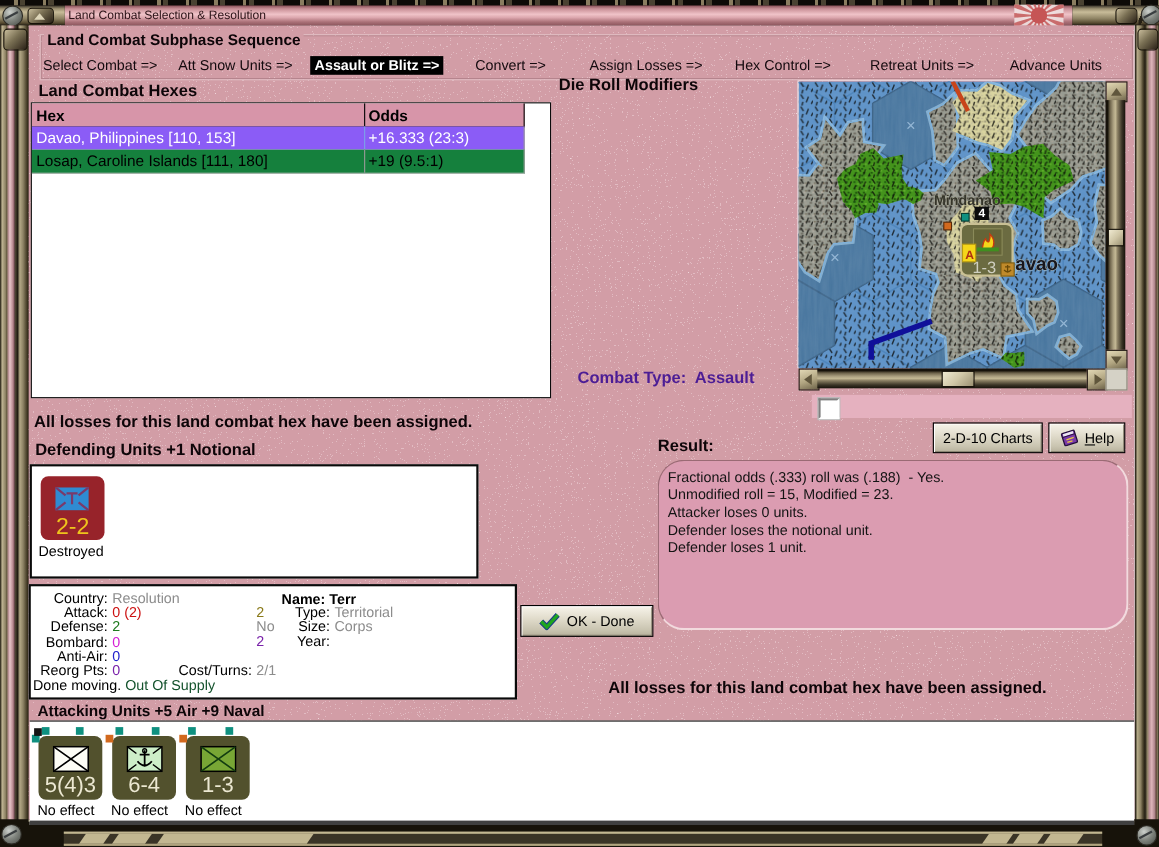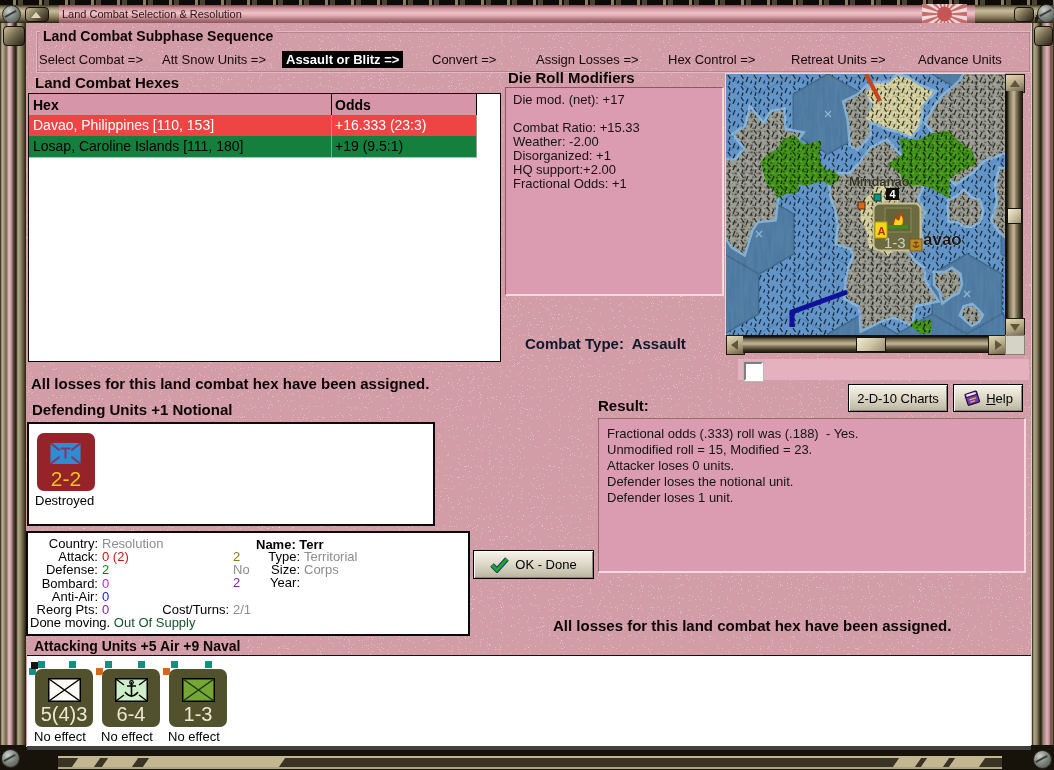--- a/index.html
+++ b/index.html
@@ -26,27 +26,27 @@
 
 #gbox{left:10px;top:8px;width:993px;height:40px;border:1px solid #e0bcc2;box-shadow:inset 0 0 0 1px rgba(130,85,95,.35);}
 
 #hexpanel{left:2px;top:70px;width:471px;height:267px;background:#fff;border:1px solid #0a0a0a;}
 
 .seqitem{top:29px;font-size:13px;color:#140a0e;}
 #seqhl{background:#000;color:#fff;font-weight:bold;padding:1px 4px;}
 
 .th{font-weight:bold;font-size:14px;color:#000;}
 #thead{left:0px;top:0px;width:447px;height:21px;background:#d795a9;border-bottom:1px solid #000;border-right:1px solid #000;}
-#row1{left:0px;top:21px;width:447px;height:21px;background:#ef4444;color:#fff;font-size:14px;border-right:1px solid #9a9a9a;}
+#row1{left:0px;top:21px;width:447px;height:21px;background:#8b5cf6;color:#fff;font-size:14px;border-right:1px solid #9a9a9a;}
 #row2{left:0px;top:42px;width:447px;height:21px;background:#15803d;color:#000;font-size:14px;border-bottom:1px solid #bbb;border-right:1px solid #9a9a9a;}
 .coldiv{position:absolute;left:302px;top:0;bottom:0;width:1px;background:#000;}
 
 #diepanel{left:479px;top:64px;width:216px;height:206px;background:#db9cb1;border-top:1px solid #8a5a64;border-left:1px solid #8a5a64;border-bottom:2px solid #f2dade;border-right:2px solid #f2dade;}
 
-#resultpanel{left:572px;top:395px;width:425px;height:152px;background:#db9cb1;border-top:1px solid #9a6a74;border-left:1px solid #9a6a74;border-bottom:2px solid #f2dade;border-right:2px solid #f2dade;}
+#resultpanel{left:572px;top:395px;width:425px;height:152px;background:#db9cb1;border-top:1px solid #9a6a74;border-left:1px solid #9a6a74;border-bottom:2px solid #f2dade;border-right:2px solid #f2dade;border-radius:24px;}
 
 .btn{background:linear-gradient(180deg,#f7f4ea 0,#e2ddcd 40%,#c9c4b0 80%,#b7b19c 100%);border:1px solid #000;box-shadow:inset 1px 1px 0 #fff,inset -1px -1px 0 #8a8673;font-size:13px;color:#000;display:flex;align-items:center;justify-content:center;}
 
 #defpanel{left:1px;top:399px;width:404px;height:100px;background:#fff;border:2px solid #0a0a0a;}
 #infopanel{left:0px;top:508px;width:440px;height:101px;background:#fff;border:2px solid #0a0a0a;font-size:13px;}
 #attackpanel{left:1px;top:632px;width:1004px;height:90px;background:#fff;border-top:1px solid #111;border-bottom:4px solid #404040;}
 .unit{width:58px;height:58px;border-radius:7px;}
 .unitnum{position:absolute;left:0;right:0;bottom:1px;text-align:center;font-size:20px;color:#ece8d2;}
 .noeff{position:absolute;font-size:13px;color:#000;top:70px;}
 .dot{position:absolute;width:7px;height:7px;}
@@ -148,24 +148,21 @@
         <span class="abs" style="left:306px;top:2px">+16.333 (23:3)</span>
         <span class="coldiv" style="background:#7aa4e8"></span>
       </div>
   <div class="abs" id="row2">
         <span class="abs" style="left:4px;top:2px">Losap, Caroline Islands [111, 180]</span>
         <span class="abs" style="left:306px;top:2px">+19 (9.5:1)</span>
         <span class="coldiv" style="background:#999"></span>
       </div>
 </div>
 <div class="abs b13" style="left:482px;top:46px;">Die Roll Modifiers</div>
-<div class="abs" id="diepanel">
-  <div class="abs t13" style="left:7px;top:5px;line-height:14px;">Die mod. (net): +17<br><br>Combat Ratio: +15.33<br>Weather: -2.00<br>Disorganized: +1<br>HQ support:+2.00<br>Fractional Odds: +1</div>
-</div>
-<div class="abs" style="left:499px;top:312px;font-weight:bold;font-size:15px;color:#0f172a;">Combat Type:&nbsp; Assault</div>
+<div class="abs" style="left:499px;top:312px;font-weight:bold;font-size:15px;color:#4c1d95;">Combat Type:&nbsp; Assault</div>
 <svg class="abs" id="map" style="left:700px;top:51px;box-shadow:-1px -1px 0 #e8d5da, -1px 0 0 #e8d5da, 0 -1px 0 #e8d5da" width="279" height="261" viewBox="0 0 279 261">
 <defs>
 <pattern id="ticks" width="13" height="11" patternUnits="userSpaceOnUse">
  <path d="M2 1 L4.5 5 M9 3 L7 8 M11.5 9.5 L13 6.5 M4 7.5 L3 11" stroke="#0a0a08" stroke-width="1.3" fill="none" opacity="0.85"></path>
 </pattern>
 <pattern id="speck" width="8" height="7" patternUnits="userSpaceOnUse">
  <rect x="0.5" y="0.5" width="2.2" height="1.8" fill="#55514a"></rect>
  <rect x="4.4" y="2.2" width="2" height="1.7" fill="#b0aba0"></rect>
  <rect x="2" y="4.6" width="2.2" height="1.6" fill="#6e6a60"></rect>
  <rect x="5.8" y="5" width="1.7" height="1.4" fill="#a6a196"></rect>

